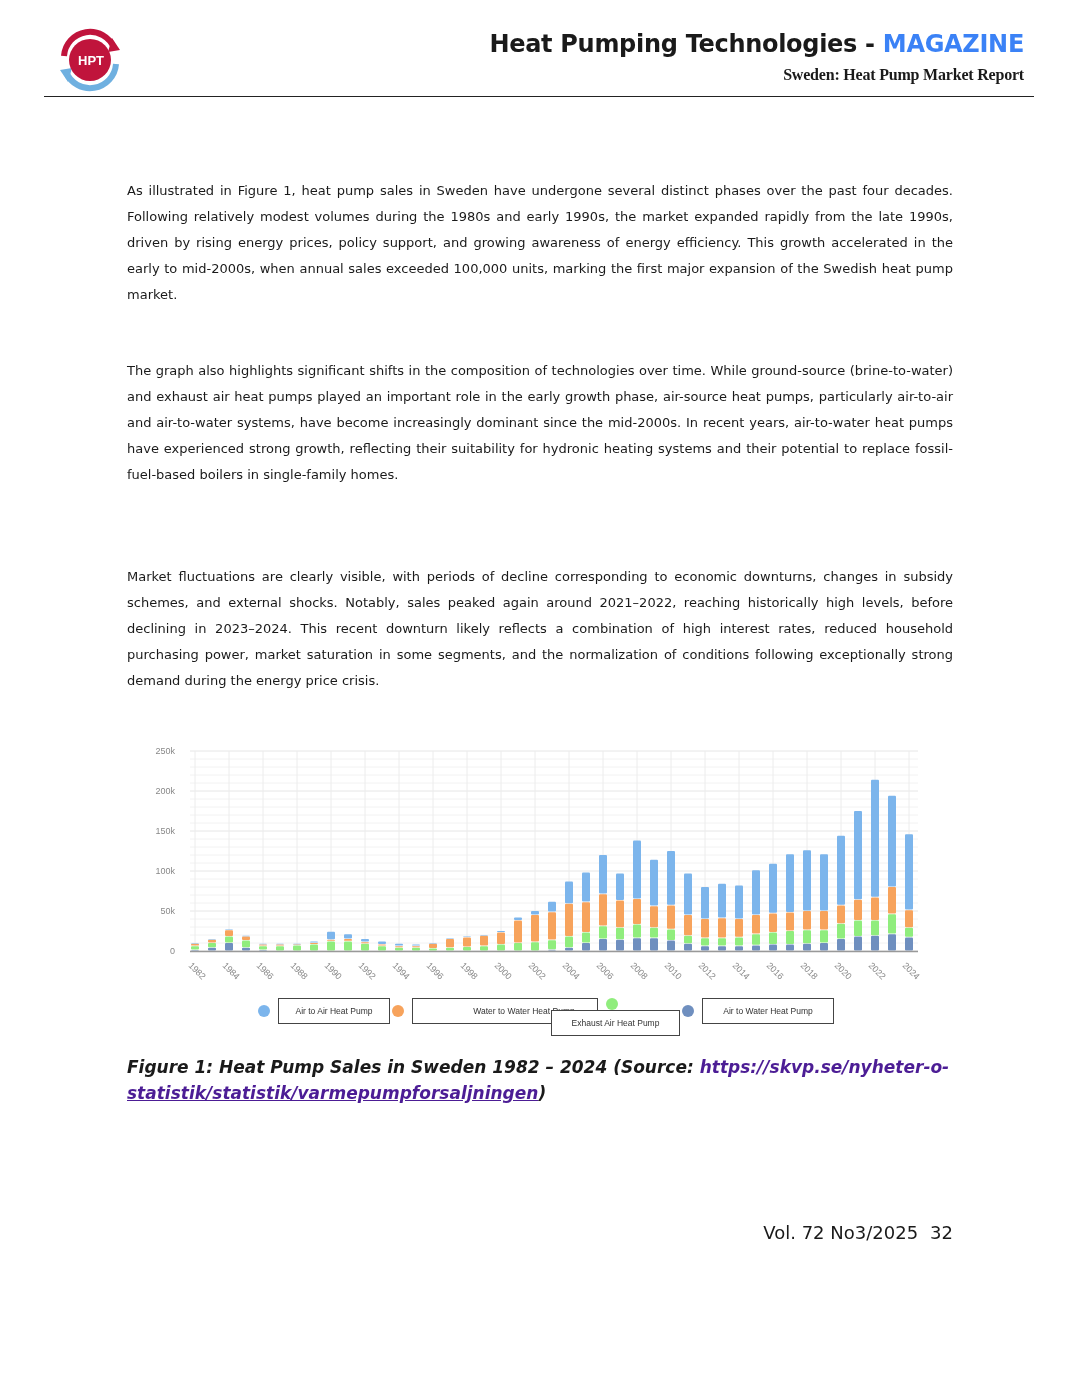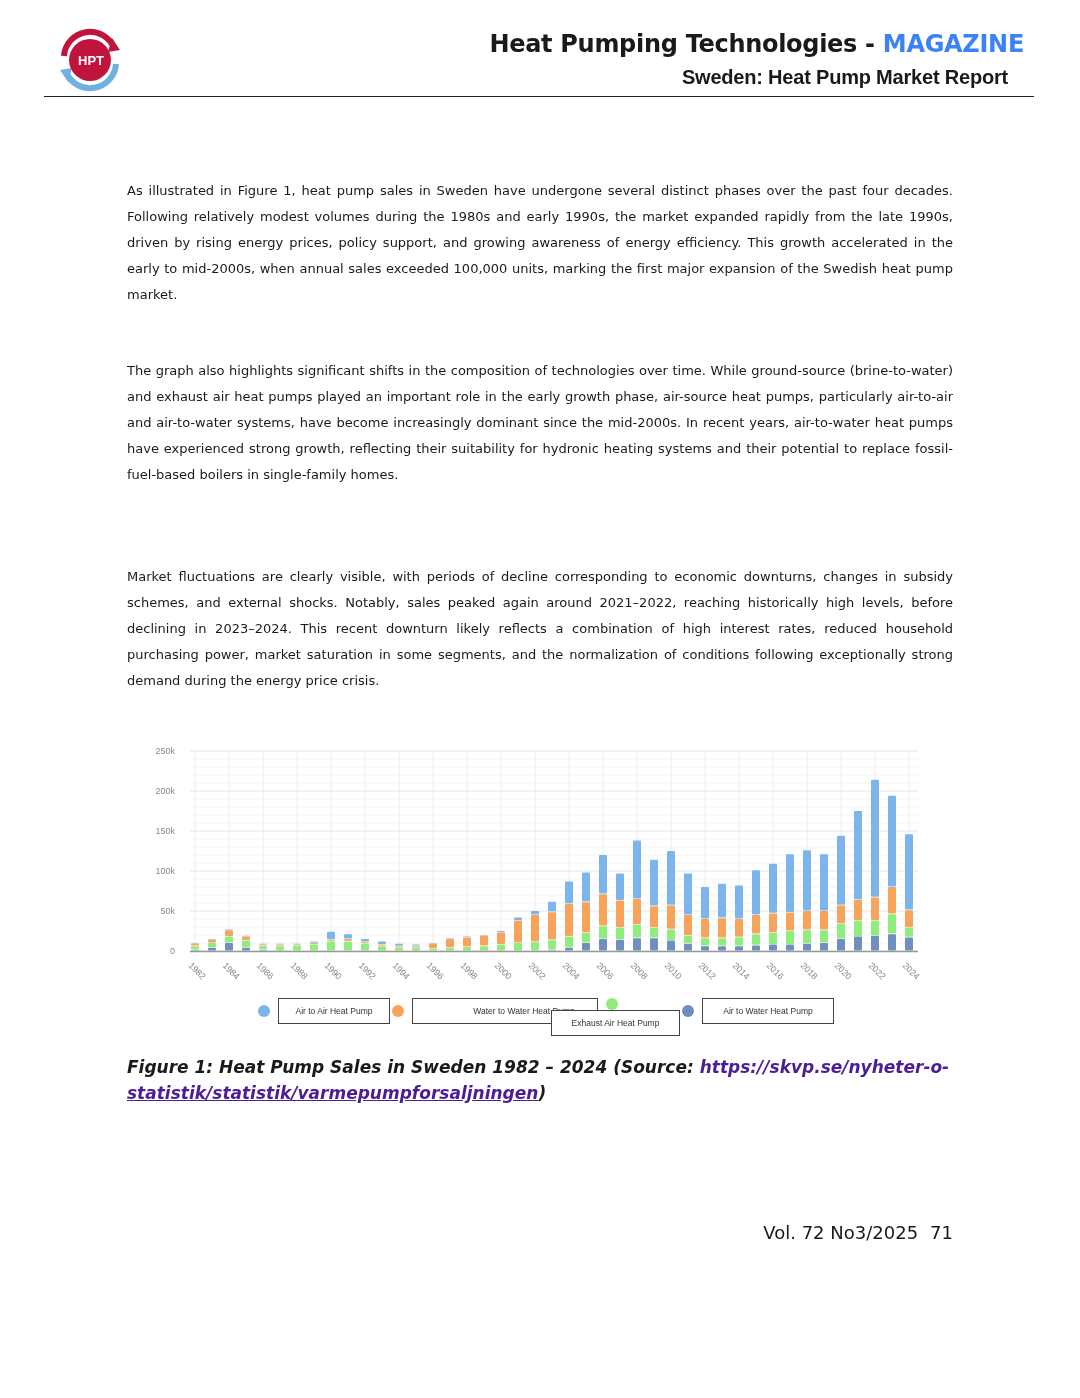--- a/index.html
+++ b/index.html
@@ -1,20 +1,20 @@
 <!DOCTYPE html>
 <html><head>
 <meta charset="utf-8">
 <style>
   html, body { margin:0; padding:0; background:#ffffff; }
   body { width:1080px; height:1398px; position:relative; font-family:"Liberation Sans", sans-serif; color:#1a1a1a; overflow:hidden; }
   .logo { position:absolute; left:56px; top:26px; width:68px; height:68px; }
   .header-title { position:absolute; right:56px; top:30px; font-family:"DejaVu Sans", sans-serif; font-weight:bold; font-size:24px; letter-spacing:-0.3px; white-space:nowrap; }
   .header-title .mag { color:#3b82f6; }
-  .header-sub { position:absolute; right:72px; top:66px; font-family:Liberation Sans, sans-serif; font-weight:bold; font-size:20px; letter-spacing:-0.2px; white-space:nowrap; }
+  .header-sub { position:absolute; right:56px; top:66px; font-family:Liberation Serif, serif; font-weight:bold; font-size:16px; letter-spacing:-0.2px; white-space:nowrap; }
   .header-rule { position:absolute; left:44px; right:46px; top:96px; height:1px; background:#222; }
   .body-text { position:absolute; left:127px; width:826px; font-family:"DejaVu Sans", sans-serif; font-size:13px; line-height:26px; text-align:justify; color:#1a1a1a; }
   .p1 { top:178px; } .p2 { top:358px; } .p3 { top:564px; }
   .chart { position:absolute; left:140px; top:740px; width:800px; height:300px; }
   .caption { position:absolute; left:127px; top:1054px; width:826px; font-family:"DejaVu Sans", sans-serif; font-size:17px; line-height:26px; font-style:italic; font-weight:bold; }
   .caption a { color:#4c1d95; text-decoration:none; }
   .caption a.u { text-decoration:underline; }
   .footer { position:absolute; right:127px; top:1222px; font-family:"DejaVu Sans", sans-serif; font-size:18px; white-space:nowrap; }
   .footer .pg { margin-left:12px; }
   .legend { position:absolute; top:998px; left:0; width:1080px; height:28px; }
@@ -297,14 +297,14 @@
       <span class="leg-dot" style="background: rgb(111, 143, 191);"></span>
       <span class="leg-box" style="width: 130px;">Air to Water Heat Pump</span>
     </div>
   </div>
 
 <div class="caption">
   <span>Figure 1: Heat Pump Sales in Sweden 1982 – 2024 (Source: </span><a>https://skvp.se/nyheter-o-</a><br><a class="u">statistik/statistik/varmepumpforsaljningen</a><span>)</span>
 </div>
 
 <div class="footer">
-  <span>Vol. 72 No3/2025</span><span class="pg">71</span>
+  <span>Vol. 72 No3/2025</span><span class="pg">32</span>
 </div>
 
 </body></html>

